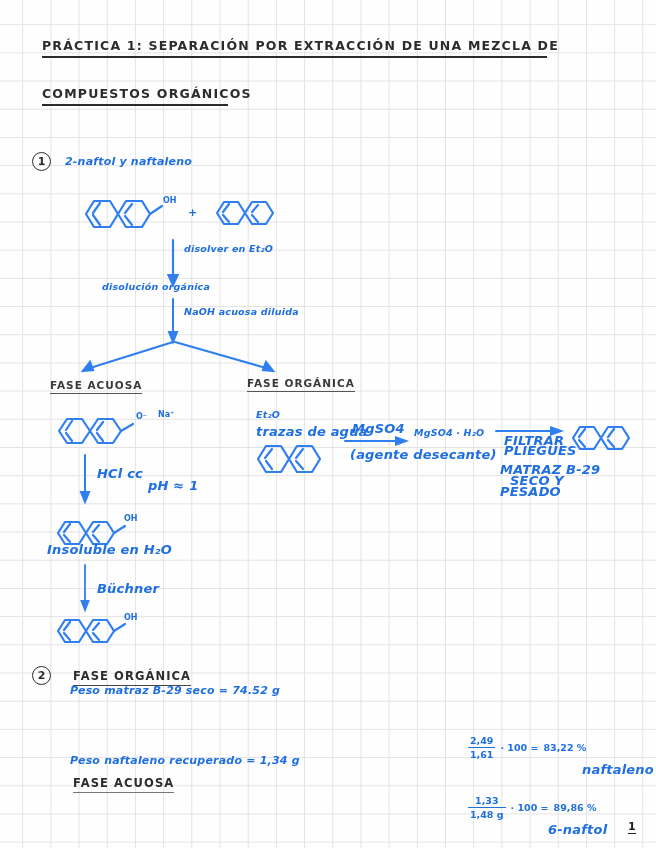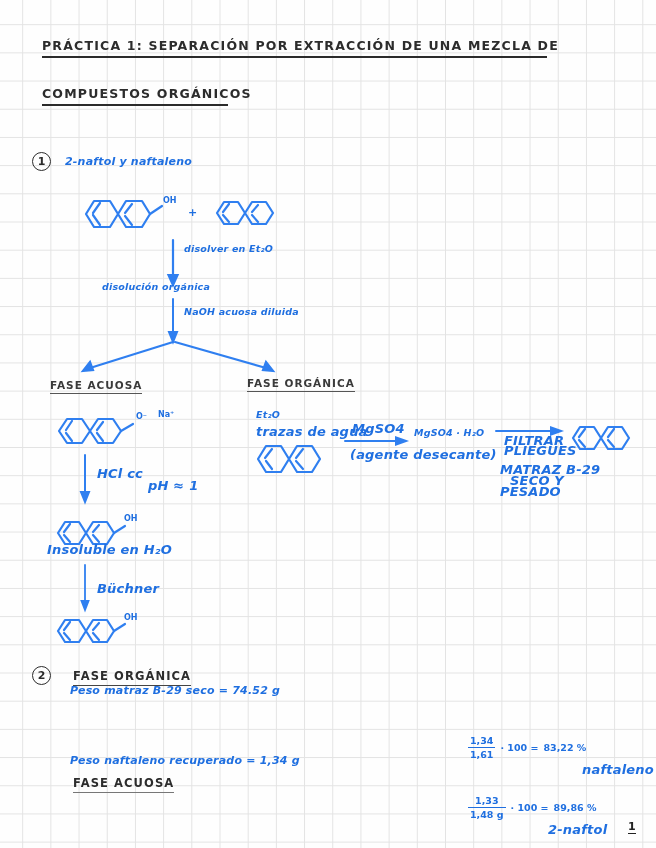--- a/index.html
+++ b/index.html
@@ -291,36 +291,36 @@
 
   <div class="abs ink cursive med" style="left:70px;top:684px;">Peso matraz B-29 seco = 74.52 g</div>
   <div class="abs ink cursive med" style="left:70px;top:754px;">Peso naftaleno recuperado = 1,34 g</div>
 
   <div class="abs sechead-ink" style="left:73px;top:776px;">FASE  ACUOSA</div>
 
 
   <div class="abs" style="left:468px;top:735px;">
     <div class="calcrow">
       <span class="frac ink ink-b small">
-        <span class="num">1,34</span>
+        <span class="num">2,49</span>
         <span class="den">1,61</span>
       </span>
       <span class="ink ink-b small">· 100 =</span>
       <span class="ink ink-b small">83,22 %</span>
     </div>
     <div class="ink cursive tiny" style="margin-left:114px;margin-top:2px;">naftaleno</div>
   </div>
 
   <div class="abs" style="left:468px;top:795px;">
     <div class="calcrow">
       <span class="frac ink ink-b small">
         <span class="num">1,33</span>
         <span class="den">1,48 g</span>
       </span>
       <span class="ink ink-b small">· 100 =</span>
       <span class="ink ink-b small">89,86 %</span>
     </div>
-    <div class="ink cursive tiny" style="margin-left:80px;margin-top:2px;">2-naftol</div>
+    <div class="ink cursive tiny" style="margin-left:80px;margin-top:2px;">6-naftol</div>
   </div>
 
   <div class="abs pagenum" style="left:628px;top:820px;">1</div>
 
 </div>
 
 </body></html>

